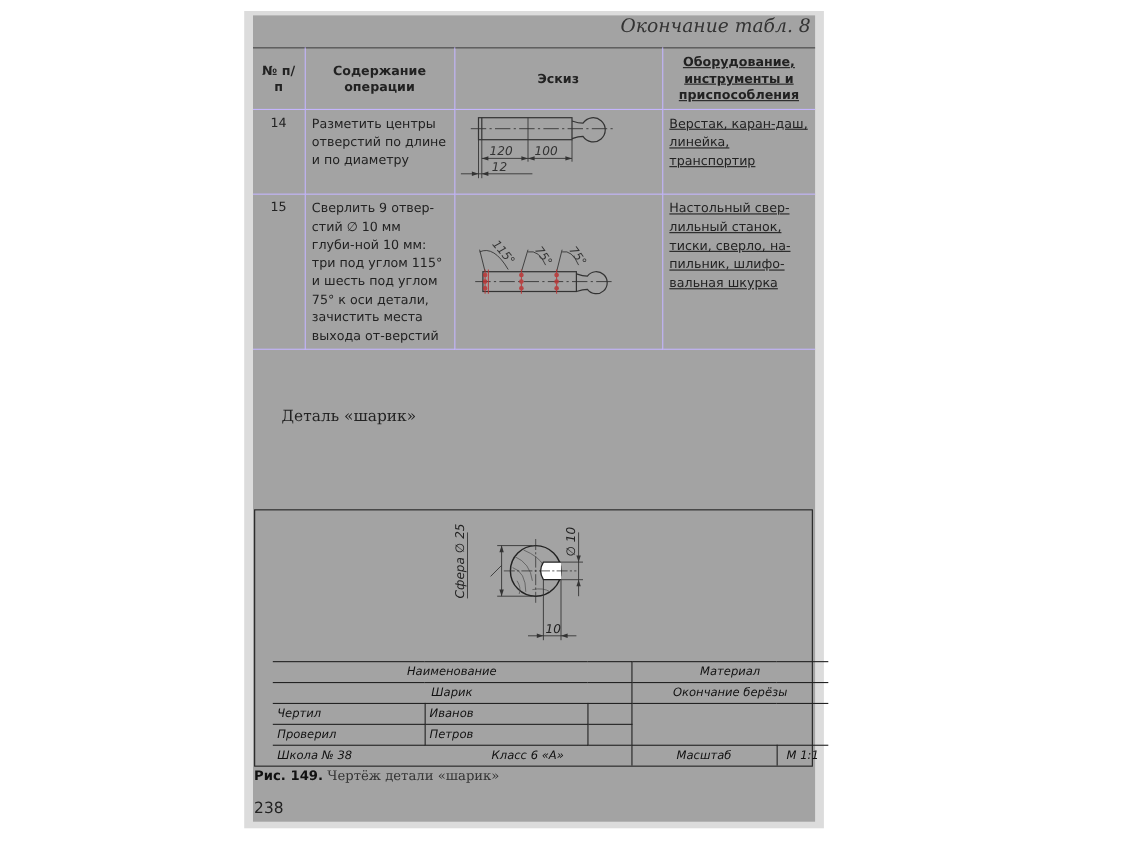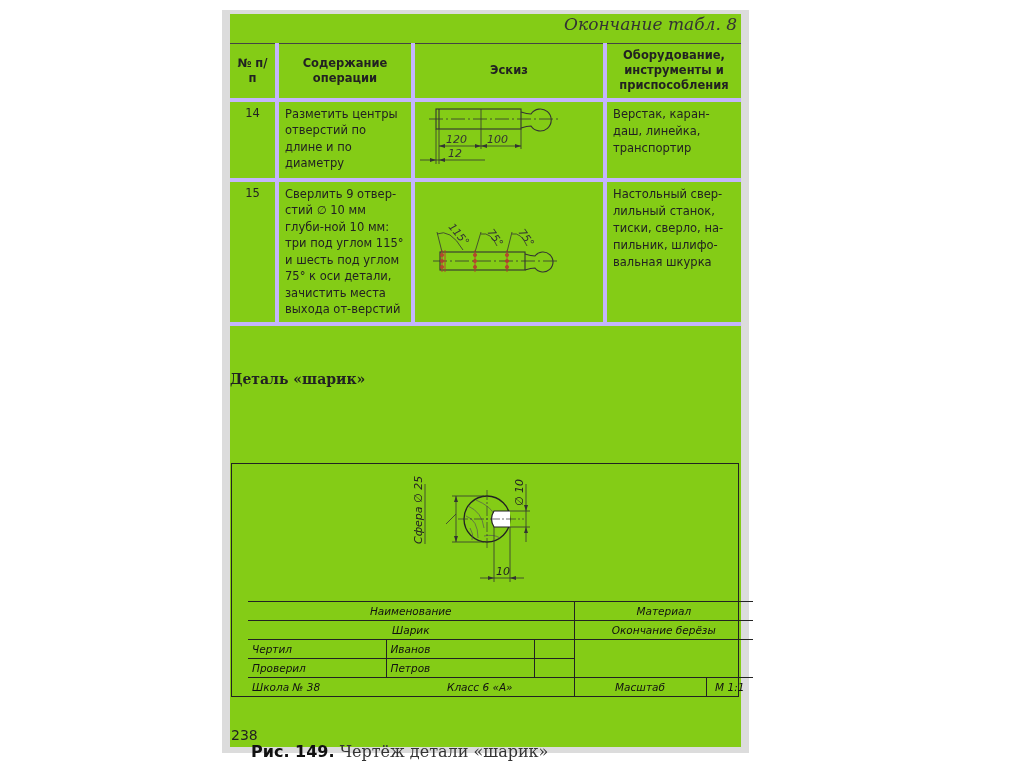--- a/index.html
+++ b/index.html
@@ -5,72 +5,72 @@
   * { box-sizing: border-box; margin: 0; padding: 0; }
   html, body { width: 1024px; height: 767px; background: #ffffff; overflow: hidden; }
   body { position: relative; font-family: "DejaVu Sans", sans-serif; color: #1a1a1a; }
 
   .page-shadow {
     position: absolute; left: 222px; top: 10px; width: 527px; height: 743px;
     background: #dcdcdc;
   }
   .page {
     position: absolute; left: 230px; top: 14px; width: 511px; height: 733px;
-    background: #84cc16;
+    background: #a3a3a3;
   }
 
   .table-caption {
     position: absolute; right: 4px; top: 0px;
     font-family: "DejaVu Serif", serif; font-style: italic; font-size: 17px; color: #333;
   }
 
   table.ops {
     position: absolute; left: 0; top: 29px; width: 511px;
     border-collapse: collapse; font-size: 11.5px; color: #222;
   }
   table.ops th, table.ops td {
-    border: 4px solid #c4b5fd; vertical-align: top; padding: 4px 6px;
+    border: 1px solid #c4b5fd; vertical-align: top; padding: 4px 6px;
   }
   table.ops tr:first-child th { border-top: 1.5px solid #444; }
   table.ops th { font-weight: bold; vertical-align: middle; text-align: center; line-height: 15px; height: 56px; }
   table.ops td.num { text-align: center; width: 47px; }
   table.ops td.op { width: 136px; line-height: 16.5px; }
   table.ops td.sketch { width: 188px; position: relative; padding: 0; }
   table.ops td.equip { line-height: 17px; }
   table.ops th:first-child, table.ops td:first-child { border-left: none; }
-  table.ops th:last-child, table.ops td:last-child { border-right: none; }
+  table.ops th:last-child, table.ops td:last-child { border-right: none; text-decoration: underline; }
 
   .body-text {
     position: absolute; left: 0; top: 356px; width: 509px;
     font-family: "DejaVu Serif", serif; font-size: 13.5px; line-height: 19px; color: #222;
     text-align: justify;
   }
-  .body-text .heading { font-weight: bold; font-size: 14px; }
+  .body-text .heading { font-weight: normal; padding-left: 26px; font-size: 14px; }
   .body-text .para { text-indent: 26px; letter-spacing: -0.15px; }
 
   .drawing-frame {
     position: absolute; left: 1px; top: 449px; width: 508px; height: 234px;
     border: 1.5px solid #222;
   }
   .drawing-frame svg.part { position: absolute; left: 0; top: 0; }
 
   table.stamp {
     position: absolute; left: 16px; bottom: 0; width: 505px;
     border-collapse: collapse; font-family: "DejaVu Sans", sans-serif; font-style: italic;
     font-size: 10.5px; color: #111;
   }
   table.stamp td { border: 1.5px solid #222; height: 19px; padding: 0 4px; }
   table.stamp td.c { text-align: center; }
   table.stamp tr:last-child td { border-bottom: none; }
   table.stamp td.first { border-left: none; }
   table.stamp td.last { border-right: none; }
 
   .figure-caption {
-    position: absolute; left: 1px; top: 728px;
-    font-family: "DejaVu Serif", serif; font-size: 16px; color: #333; margin-left: 20px;
+    position: absolute; left: 1px; top: 684px;
+    font-family: "DejaVu Serif", serif; font-size: 12px; color: #333;
   }
   .figure-caption .label { font-family: "DejaVu Sans", sans-serif; font-weight: bold; color: #111; }
   .page-number {
     position: absolute; left: 1px; top: 713px; font-size: 14px; color: #222;
   }
 </style>
 </head>
 <body>
 
 <div class="page-shadow"></div>

